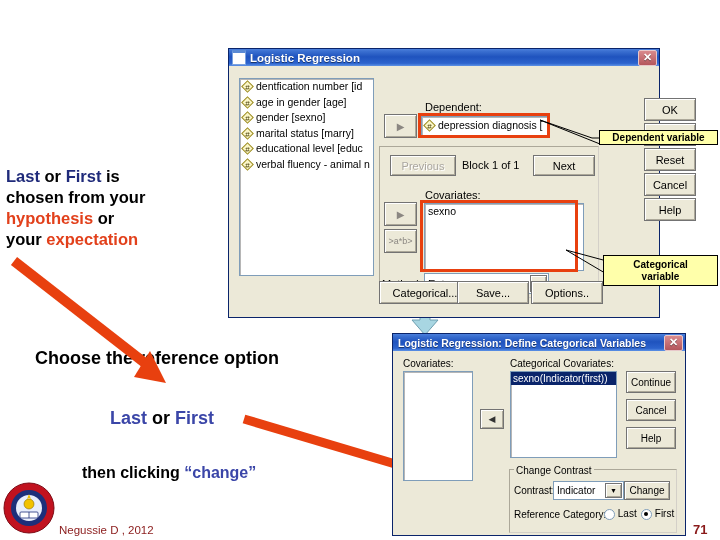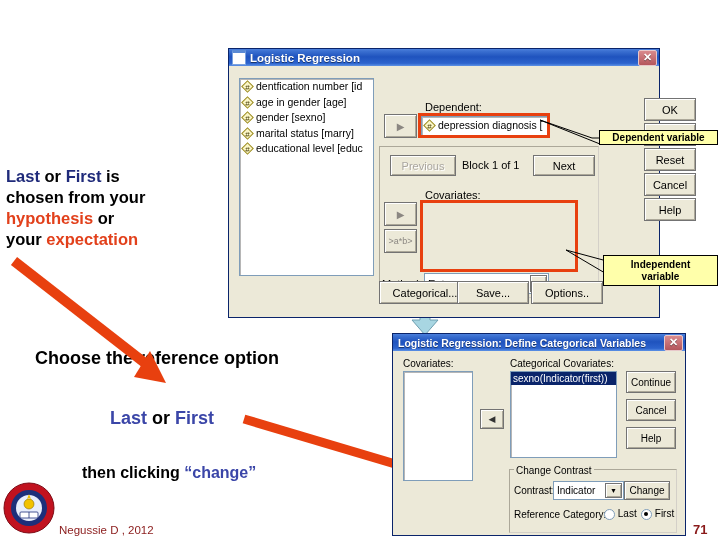--- a/index.html
+++ b/index.html
@@ -213,20 +213,24 @@
           <span>gender [sexno]</span>
         </div>
         <div class="lst-item">
           <span class="varicon"></span>
           <span>marital status [marry]</span>
         </div>
         <div class="lst-item">
           <span class="varicon"></span>
           <span>educational level [educ</span>
         </div>
+        <div class="lst-item">
+          <span class="varicon"></span>
+          <span>verbal fluency - animal n</span>
+        </div>
       </div>
 
 
       <div class="lbl" style="left:196px;top:35px;">Dependent:</div>
       <div class="arrowbtn" style="left:155px;top:48px;width:31px;height:22px;">▶</div>
       <div class="listbox" style="left:192px;top:50px;width:126px;height:18px;">
         <div class="lst-item" style="height:16px;line-height:16px;">
           <span class="varicon"></span>
           <span>depression diagnosis [</span>
         </div>
@@ -234,20 +238,23 @@
       <div class="redbox" style="left:189px;top:47px;width:132px;height:25px;"></div>
 
       <div class="group" style="left:150px;top:80px;width:218px;height:150px;"></div>
       <div class="btn dis" style="left:161px;top:89px;width:64px;height:19px;">Previous</div>
       <div class="lbl" style="left:233px;top:93px;">Block 1 of 1</div>
       <div class="btn" style="left:304px;top:89px;width:60px;height:19px;">Next</div>
 
       <div class="lbl" style="left:196px;top:123px;">Covariates:</div>
       <div class="arrowbtn" style="left:155px;top:136px;width:31px;height:22px;">▶</div>
       <div class="arrowbtn" style="left:155px;top:163px;width:31px;height:22px;font-size:9px;">&gt;a*b&gt;</div>
+      <div class="listbox" style="left:195px;top:137px;width:158px;height:66px;">
+        <div class="lst-item" style="padding-left:3px;">sexno</div>
+      </div>
       <div class="redbox" style="left:191px;top:134px;width:158px;height:72px;"></div>
 
       <div class="lbl" style="left:153px;top:212px;">Method:</div>
       <div class="combo" style="left:195px;top:207px;width:120px;height:19px;">
         <span>Enter</span>
         <span class="cbtn">▼</span>
       </div>
 
       <div class="btn" style="left:150px;top:215px;width:74px;height:21px;top:215px;padding-left:8px;">Categorical...</div>
       <div class="btn" style="left:228px;top:215px;width:70px;height:21px;">Save...</div>
@@ -265,21 +272,21 @@
     <polyline points="0,0 52,18 80,18" fill="none" stroke="#000" stroke-width="1"></polyline>
     <polyline points="0,0 60,24 80,24" fill="none" stroke="#000" stroke-width="1"></polyline>
   </svg>
   <div class="callout" style="left:599px;top:130px;width:119px;height:15px;">Dependent variable</div>
 
   <svg class="calloutline" style="left:566px;top:250px;width:70px;height:32px;" viewBox="0 0 70 32">
     <polyline points="0,0 44,26 70,26" fill="none" stroke="#000" stroke-width="1"></polyline>
     <polyline points="0,0 52,14 70,14" fill="none" stroke="#000" stroke-width="1"></polyline>
   </svg>
   <div class="callout" style="left:603px;top:255px;width:115px;height:31px;flex-direction:column;">
-    <span>Independent</span>
+    <span>Categorical</span>
     <span>variable</span>
   </div>
 
   <div class="dlg" style="left:392px;top:333px;width:294px;height:203px;">
     <div class="dlg-title">
       <div class="ttl" style="font-size:10.5px;padding-left:2px;">Logistic Regression: Define Categorical Variables</div>
       <div class="dlg-x">✕</div>
     </div>
     <div class="dlg-body">
 

